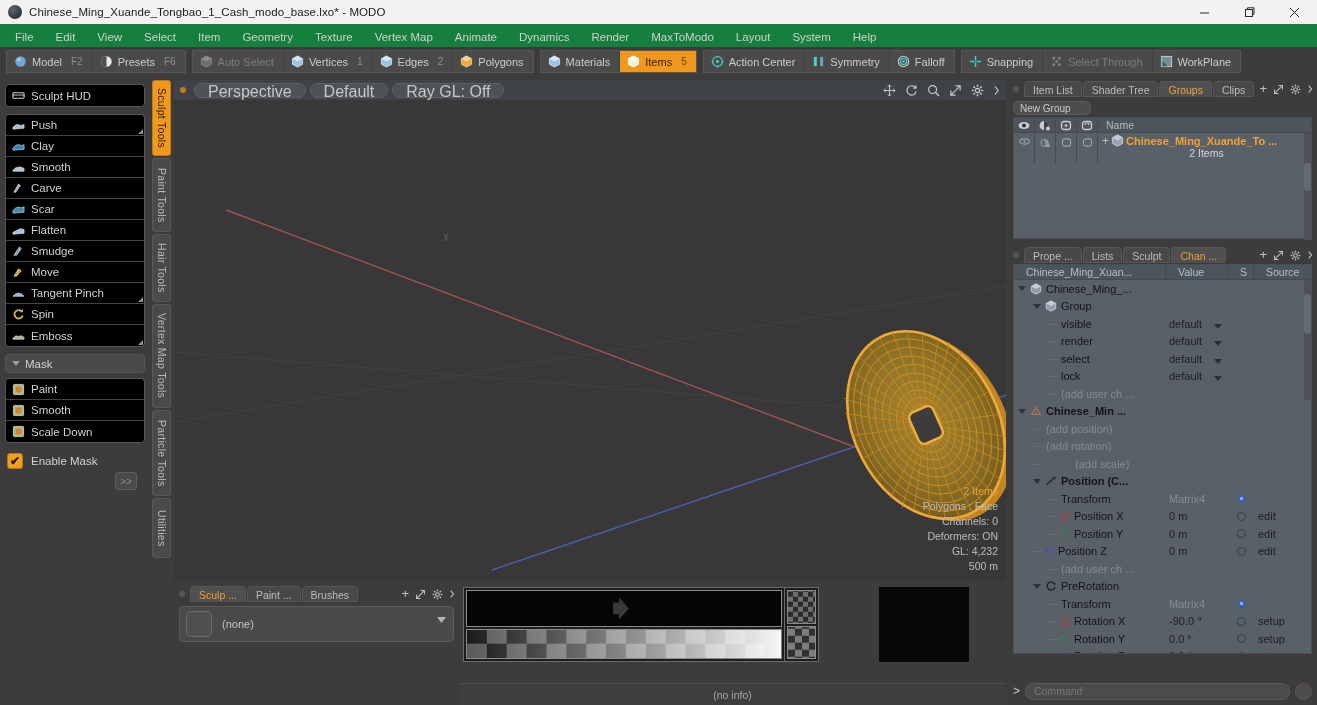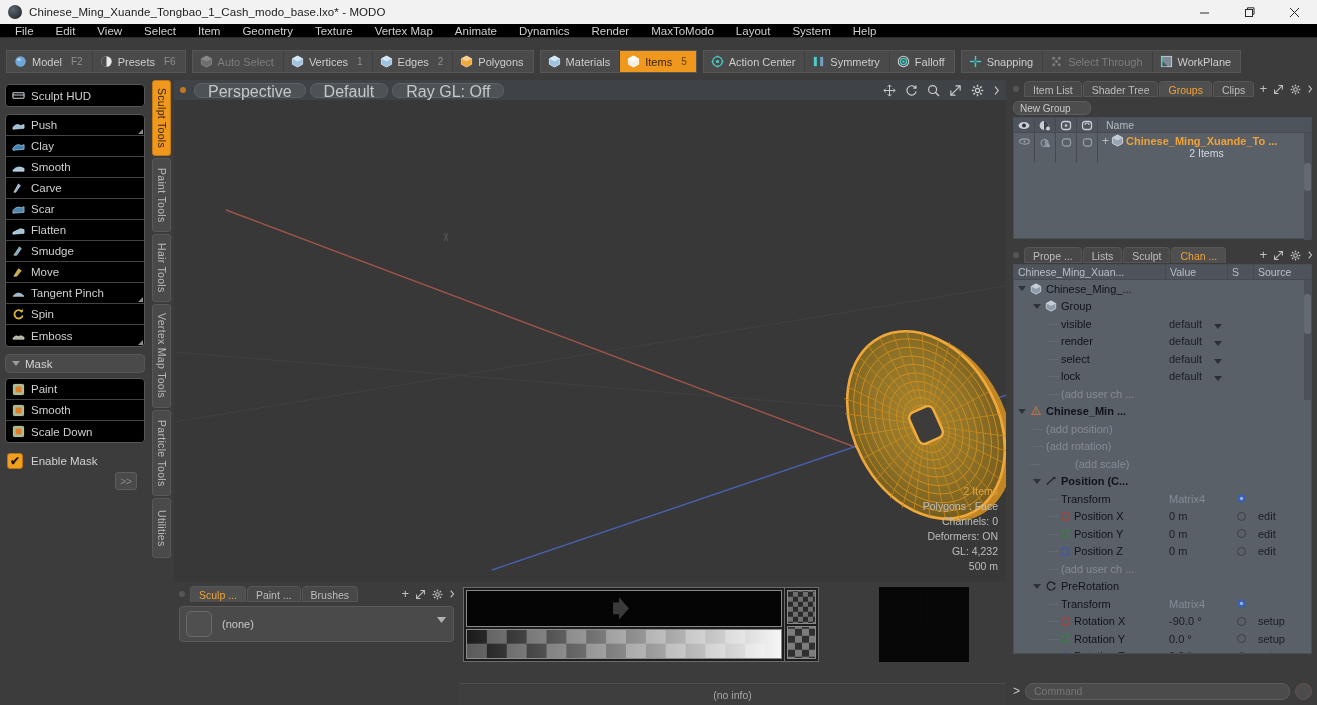--- a/index.html
+++ b/index.html
@@ -24,22 +24,22 @@
     background: radial-gradient(circle at 35% 32%, #5c6770 0%, #2e3439 70%, #15191c 100%);
     margin-left: 8px; margin-right: 7px; flex: none;
   }
   .titlebar .title-text { color: #1b1b1b; font-size: 11.5px; white-space: nowrap; letter-spacing: .1px; }
   .win-btns { margin-left: auto; display: flex; height: 24px; }
   .win-btn { width: 45px; height: 24px; display: flex; align-items: center; justify-content: center; color: #2a2a2a; }
   .win-btn svg { display: block; }
 
   
   .menubar {
-    position: absolute; left: 0; top: 24px; width: 1317px; height: 14px;
-    background: #000000; display: flex; align-items: center; padding-left: 4px;
+    position: absolute; left: 0; top: 24px; width: 1317px; height: 26px;
+    background: #15803d; display: flex; align-items: center; padding-left: 4px;
     border-bottom: 1px solid #2c2c2c;
   }
   .menu-item { padding: 0 11px; height: 22px; line-height: 22px; color: #cfcfcf; font-size: 11.5px; white-space: nowrap; }
 
   
   .modebar { position: absolute; left: 0; top: 47px; width: 1317px; height: 29px; background: #3c3c3c; display: flex; align-items: center; }
   .mb-group {
     display: flex; align-items: center; height: 23px;
     background: #4a4a4a; border-radius: 0; margin-left: 6px;
     border: 1px solid #565656; overflow: hidden;
@@ -113,21 +113,21 @@
   .lhdr { height: 15px; background: #4e545b; display: flex; align-items: center; border-bottom: 1px solid #454a50; }
   .lcell { width: 21px; height: 15px; display: flex; align-items: center; justify-content: center; border-right: 1px solid #454a50; }
   .lname { padding-left: 8px; color: #b4bac2; font-size: 10.5px; }
   .lrow { height: 30px; display: flex; align-items: flex-start; background: #5a6068; }
   .lrow .lcell { height: 30px; align-items: flex-start; padding-top: 2px; }
   .itemname { color: #f0a236; font-weight: bold; font-size: 11px; white-space: nowrap; }
   .subcount { color: #d3d8de; font-size: 10.5px; text-align: center; }
 
   .chanbox { margin: 0 5px; background: #5a6068; border: 1px solid #4a4f55; height: 390px; position: relative; overflow: hidden; }
   .chdr { height: 15px; background: #4e545b; display: flex; align-items: center; color: #b9bfc7; font-size: 10.5px; border-bottom: 1px solid #454a50; }
-  .chdr > div { padding-left: 4px; border-right: 1px solid #454a50; height: 15px; line-height: 15px; overflow: hidden; white-space: nowrap; }
+  .chdr > div { padding-left: 12px; border-right: 1px solid #454a50; height: 15px; line-height: 15px; overflow: hidden; white-space: nowrap; }
   .crow { height: 17.5px; display: flex; align-items: center; font-size: 11px; color: #1c1f22; position: relative; }
   .crow .cname { flex: none; width: 152px; display: flex; align-items: center; gap: 4px; white-space: nowrap; overflow: hidden; color: #10141a; }
   .crow .cval { flex: none; width: 62px; color: #1a1e24; padding-left: 3px; position: relative; }
   .crow .cs { flex: none; width: 26px; display: flex; align-items: center; justify-content: center; }
   .crow .csrc { flex: 1; color: #1a1e24; padding-left: 4px; }
   .dim2 { color: #858b93 !important; }
   .bold { font-weight: bold; }
   .ddarrow { position: absolute; right: 6px; top: 6px; width: 0; height: 0; border-left: 4px solid transparent; border-right: 4px solid transparent; border-top: 5px solid #2a2f35; }
   .circ { width: 9px; height: 9px; border-radius: 50%; border: 1.6px solid #3a3f45; }
   .circ.r { border-color: #c0392b; }
@@ -983,21 +983,21 @@
               <span class="circ g"></span>
               <span class="">Position Y</span>
             </div>
             <div class="cval">0 m</div>
             <div class="cs">
               <span class="circ"></span>
             </div>
             <div class="csrc">edit</div>
           </div>
           <div class="crow">
-            <div class="cname" style="padding-left:34px;">
+            <div class="cname" style="padding-left:18px;">
               <span class="tdot">·—</span>
               <span class="circ b"></span>
               <span class="">Position Z</span>
             </div>
             <div class="cval">0 m</div>
             <div class="cs">
               <span class="circ"></span>
             </div>
             <div class="csrc">edit</div>
           </div>

